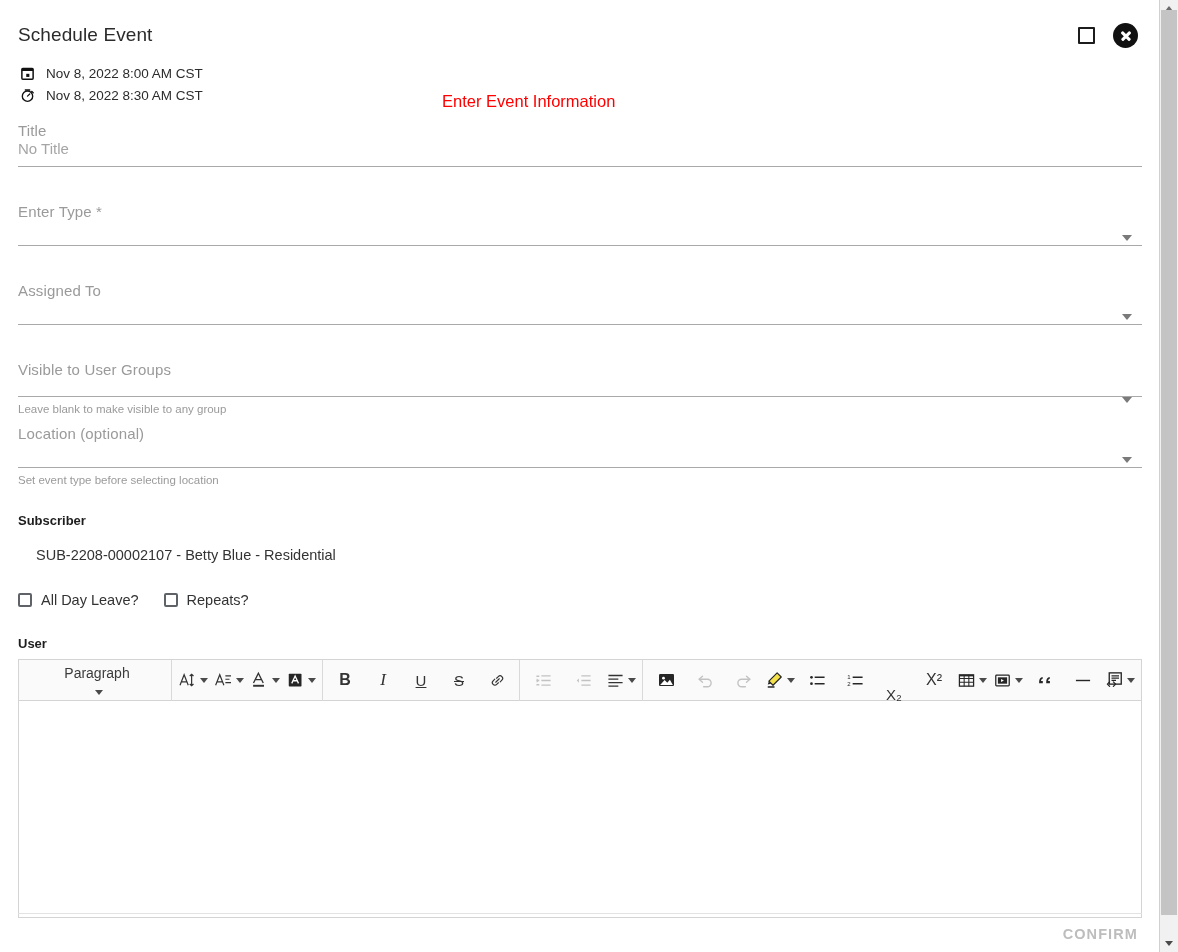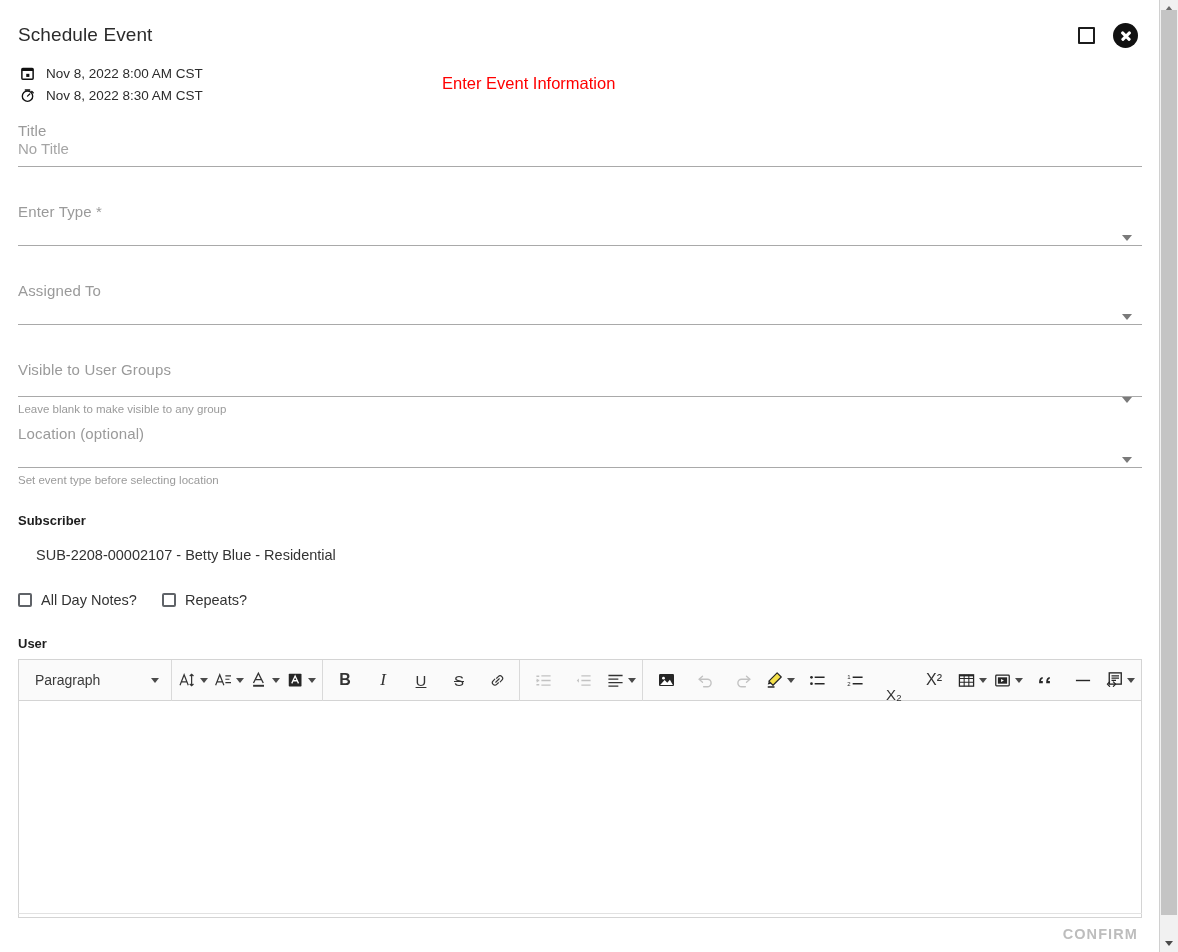--- a/index.html
+++ b/index.html
@@ -94,21 +94,21 @@
     height: 18px;
     display: inline-flex;
     align-items: center;
     justify-content: center;
   }
 
   
   .banner {
     position: absolute;
     left: 442px;
-    top: 74px;
+    top: 92px;
     font-size: 16.5px;
     color: #ff0000;
   }
 
   
   .form-area {
     position: absolute;
     left: 0;
     top: 118px;
     width: 1160px;
@@ -240,20 +240,21 @@
     height: 30px;
     display: flex;
     align-items: center;
     justify-content: space-between;
     padding: 0 9px 0 11px;
     box-sizing: border-box;
     font-size: 14px;
     color: #3b3b3b;
     cursor: pointer;
     margin-left: 3px;
+    flex-direction: column;
   }
   .editor-body {
     height: 216px;
     background: #fff;
     cursor: text;
   }
 
   
   .footer-sep {
     position: absolute;
@@ -391,21 +392,21 @@
       <div class="underline"></div>
       <div class="caret"></div>
     </div>
     <div class="helper">Set event type before selecting location</div>
 
     <div class="subscriber-head" style="margin-top:26px;">Subscriber</div>
     <div class="subscriber-val" style="margin-top:19px;">SUB-2208-00002107 - Betty Blue - Residential</div>
 
     <div class="cb-row" style="margin-top:29px;">
       <div class="cb"></div>
-      <span class="cb-label">All Day Notes?</span>
+      <span class="cb-label">All Day Leave?</span>
       <div class="cb"></div>
       <span class="cb-label">Repeats?</span>
     </div>
 
     <div class="notes-head" style="margin-top:28px;">User</div>
 
     <div class="editor">
       <div class="editor-toolbar">
 
         <div class="para-select">

